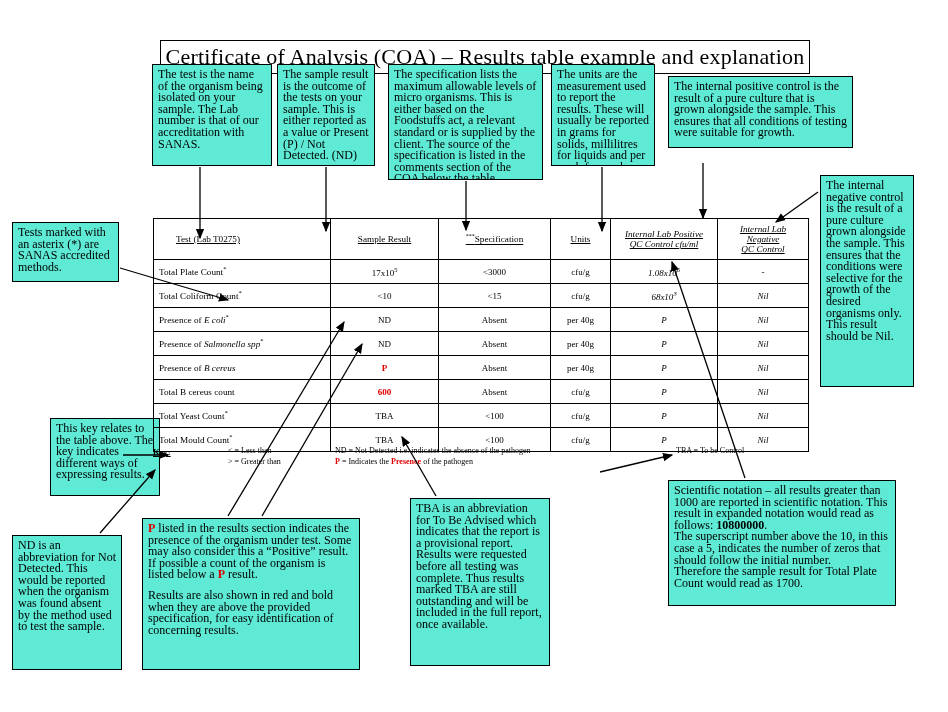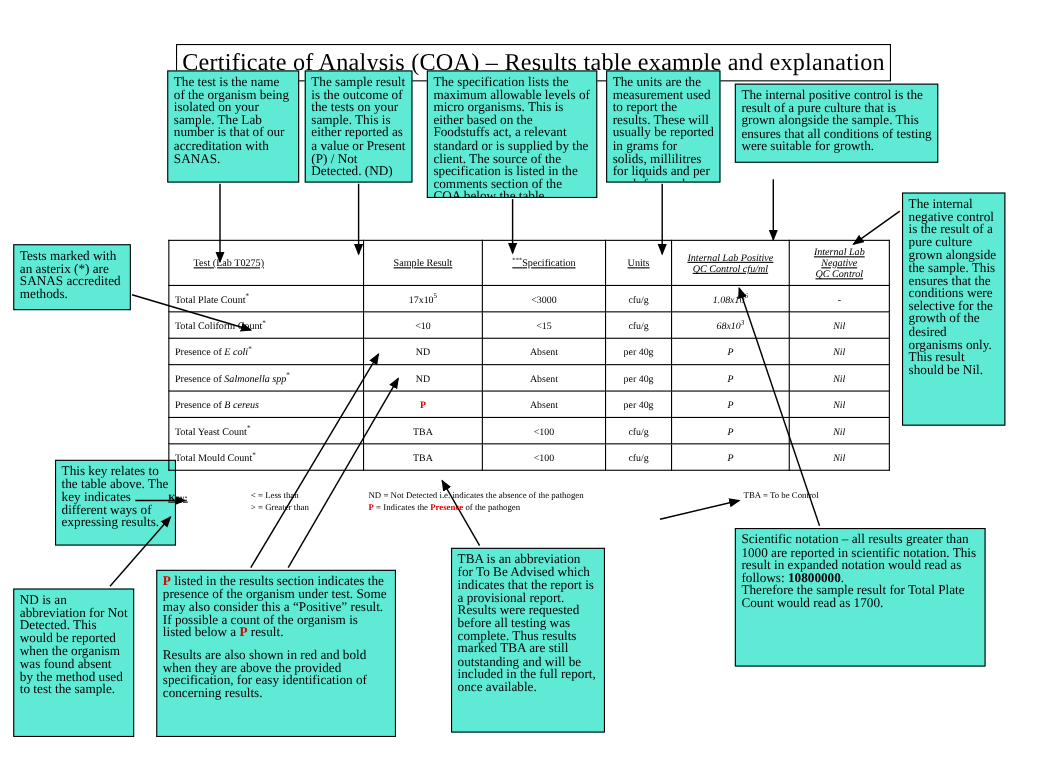--- a/index.html
+++ b/index.html
@@ -142,20 +142,21 @@
 </div>
 
 <div class="abs callout" style="left:410px; top:498px; width:140px; height:168px;">
   <p>TBA is an abbreviation for To Be Advised which indicates that the report is a provisional report. Results were requested before all testing was complete. Thus results marked TBA are still outstanding and will be included in the full report, once available.</p>
 </div>
 
 <div class="abs callout" style="left:668px; top:480px; width:228px; height:126px;">
   <p>
     <span>Scientific notation – all results greater than 1000 are reported in scientific notation. This result in expanded notation would read as follows: </span><span style="font-weight:bold;">10800000</span><span>.</span>
   </p>
+  <p>The superscript number above the 10, in this case a 5, indicates the number of zeros that should follow the initial number.</p>
   <p>Therefore the sample result for Total Plate Count would read as 1700.</p>
 </div>
 
 <table id="results-table">
   <colgroup>
     <col style="width:177px">
     <col style="width:108px">
     <col style="width:112px">
     <col style="width:60px">
     <col style="width:107px">
@@ -220,20 +221,28 @@
       </tr>
       <tr>
         <td class="test"><span>Presence of </span><span class="it">B cereus</span></td>
         <td class="ctr"><span class="red">P</span></td>
         <td class="ctr">Absent</td>
         <td class="ctr">per 40g</td>
         <td class="qc"><span>P</span></td>
         <td class="qc">Nil</td>
       </tr>
       <tr>
+        <td class="test"><span>Total B cereus count</span></td>
+        <td class="ctr"><span class="red">600</span></td>
+        <td class="ctr">Absent</td>
+        <td class="ctr">cfu/g</td>
+        <td class="qc"><span>P</span></td>
+        <td class="qc">Nil</td>
+      </tr>
+      <tr>
         <td class="test"><span>Total Yeast Count</span><span class="sup">*</span></td>
         <td class="ctr"><span>TBA</span></td>
         <td class="ctr">&lt;100</td>
         <td class="ctr">cfu/g</td>
         <td class="qc"><span>P</span></td>
         <td class="qc">Nil</td>
       </tr>
       <tr>
         <td class="test"><span>Total Mould Count</span><span class="sup">*</span></td>
         <td class="ctr"><span>TBA</span></td>

